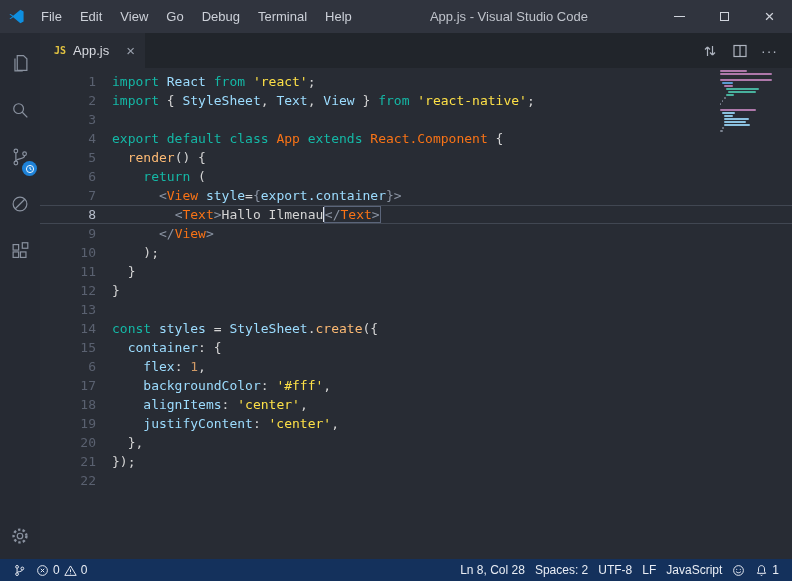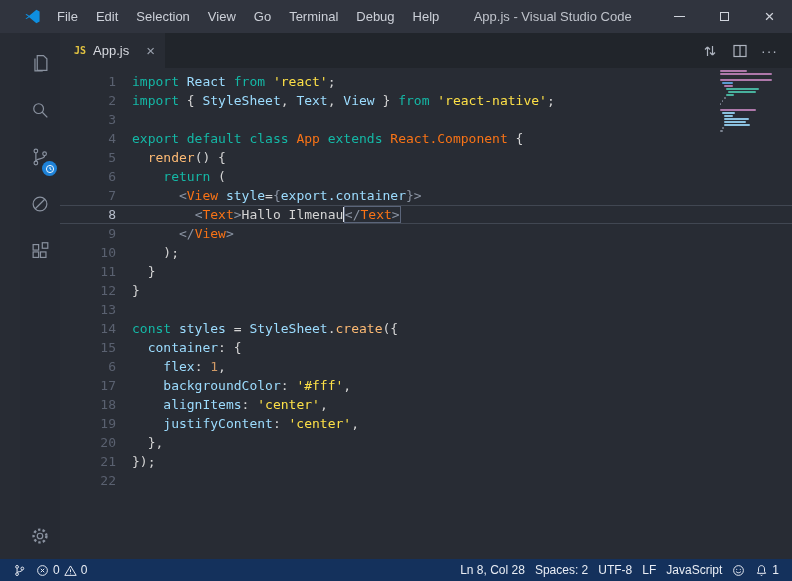--- a/index.html
+++ b/index.html
@@ -1,33 +1,33 @@
 <!DOCTYPE html>
 <html><head>
 <meta charset="utf-8">
 <style>
   * { margin:0; padding:0; box-sizing:border-box; }
   html,body { width:792px; height:581px; overflow:hidden; }
   body { font-family:"Liberation Sans",sans-serif; background:#282c34; }
   .window { width:792px; height:581px; display:flex; flex-direction:column; }
 
   
-  .title-bar { height:33px; background:#30343e; display:flex; align-items:center; flex-shrink:0;padding-left:16px; }
+  .title-bar { height:33px; background:#30343e; display:flex; align-items:center; flex-shrink:0; }
   .logo { width:32px; display:flex; justify-content:center; align-items:center; }
   .menu-bar { display:flex; height:100%; align-items:center; }
   .menu-item { padding:0 9px; font-size:13px; color:#ccd0d8; line-height:33px; cursor:default; }
   .window-title { flex:1; text-align:center; font-size:13px; color:#bfc3cb; white-space:nowrap; overflow:hidden; }
   .window-controls { display:flex; height:100%; }
   .ctrl { width:45px; height:100%; display:flex; align-items:center; justify-content:center; color:#d0d4dc; }
   .min-glyph { width:11px; height:1px; background:#d0d4dc; }
   .max-glyph { width:9px; height:9px; border:1px solid #d0d4dc; }
   .close-glyph { font-size:17px; line-height:1; }
 
   
-  .main { flex:1; display:flex; min-height:0;margin-left:20px; }
+  .main { flex:1; display:flex; min-height:0; }
   .activity-bar { width:40px; background:#262a33; display:flex; flex-direction:column; align-items:center; padding-top:6px; flex-shrink:0; }
   .activity-item { width:40px; height:47px; display:flex; align-items:center; justify-content:center; position:relative; }
   .activity-item svg { stroke:#8a92a0; fill:none; stroke-width:1.3; }
   .activity-spacer { flex:1; }
   .badge { position:absolute; right:3px; bottom:4px; width:15px; height:15px; border-radius:50%; background:#1e82d8; display:flex; align-items:center; justify-content:center; }
   .badge svg { stroke:#ffffff; stroke-width:1.1; fill:none; }
 
   .editor-area { flex:1; display:flex; flex-direction:column; min-width:0; background:#282c34; }
   .tab-bar { height:35px; background:#21252b; display:flex; align-items:stretch; flex-shrink:0; }
   .tab { display:flex; align-items:center; gap:7px; padding:0 10px 0 14px; background:#282c34; }
@@ -74,25 +74,24 @@
 
   <div class="title-bar">
     <div class="logo">
       <svg width="17" height="17" viewBox="0 0 24 24">
           <path fill="#0e8fe0" d="M17.5 2.5L7.3 11.1 3.6 8.3 2 9l4.3 3L2 15l1.6.7 3.7-2.8 10.2 8.6L22 19V5z"></path>
         </svg>
     </div>
     <div class="menu-bar">
         <span class="menu-item">File</span>
         <span class="menu-item">Edit</span>
-        <span class="menu-item">Selection</span>
         <span class="menu-item">View</span>
         <span class="menu-item">Go</span>
+        <span class="menu-item">Debug</span>
         <span class="menu-item">Terminal</span>
-        <span class="menu-item">Debug</span>
         <span class="menu-item">Help</span>
       </div>
     <div class="window-title">App.js - Visual Studio Code</div>
     <div class="window-controls">
       <div class="ctrl">
           <div class="min-glyph"></div>
         </div>
       <div class="ctrl">
           <div class="max-glyph"></div>
         </div>

